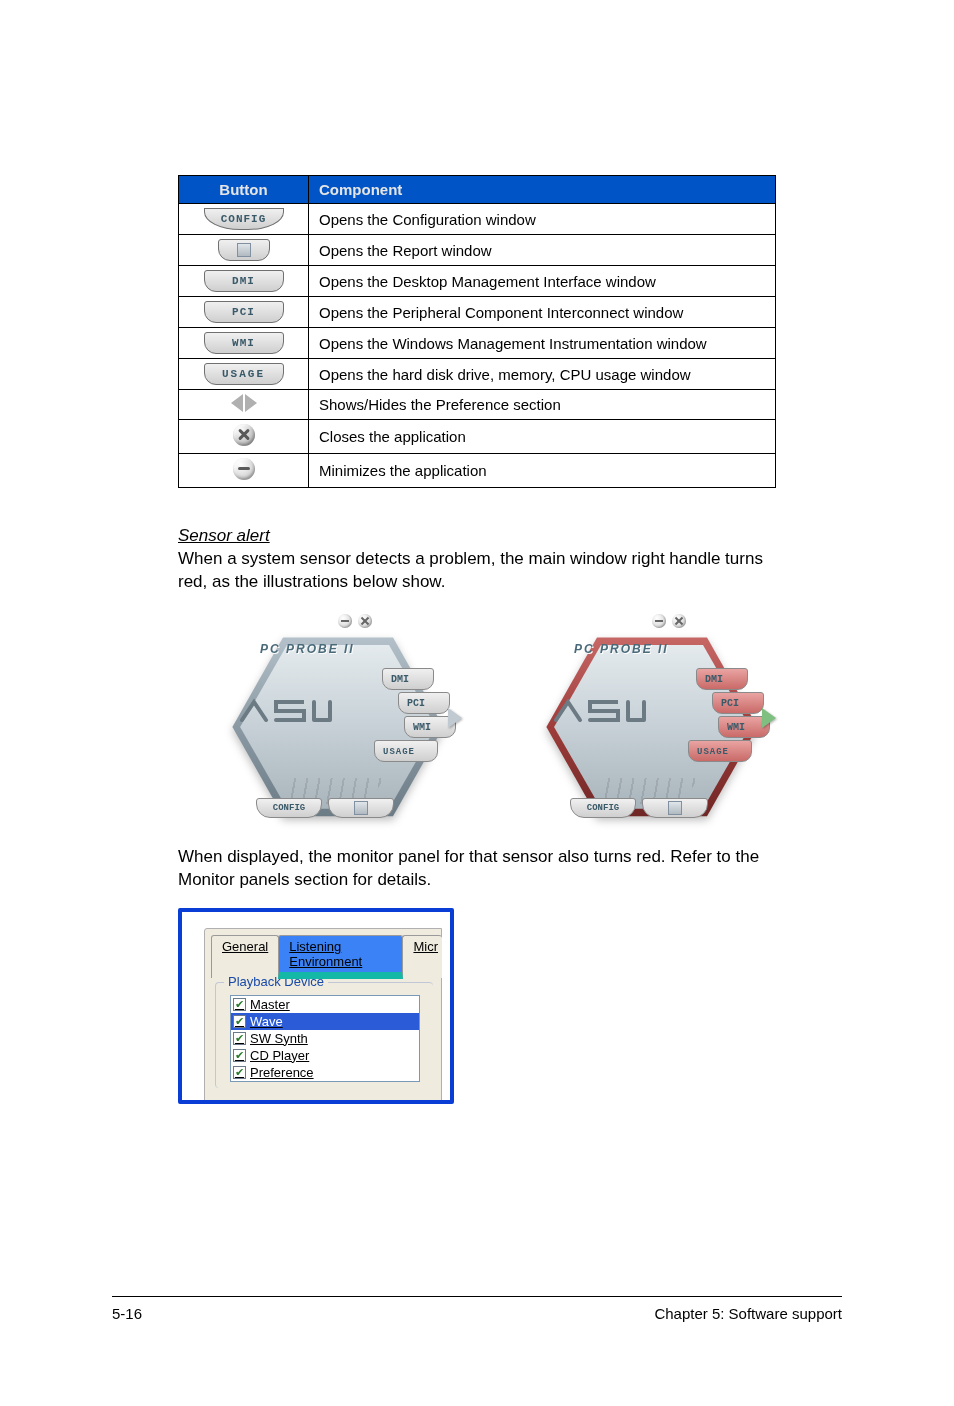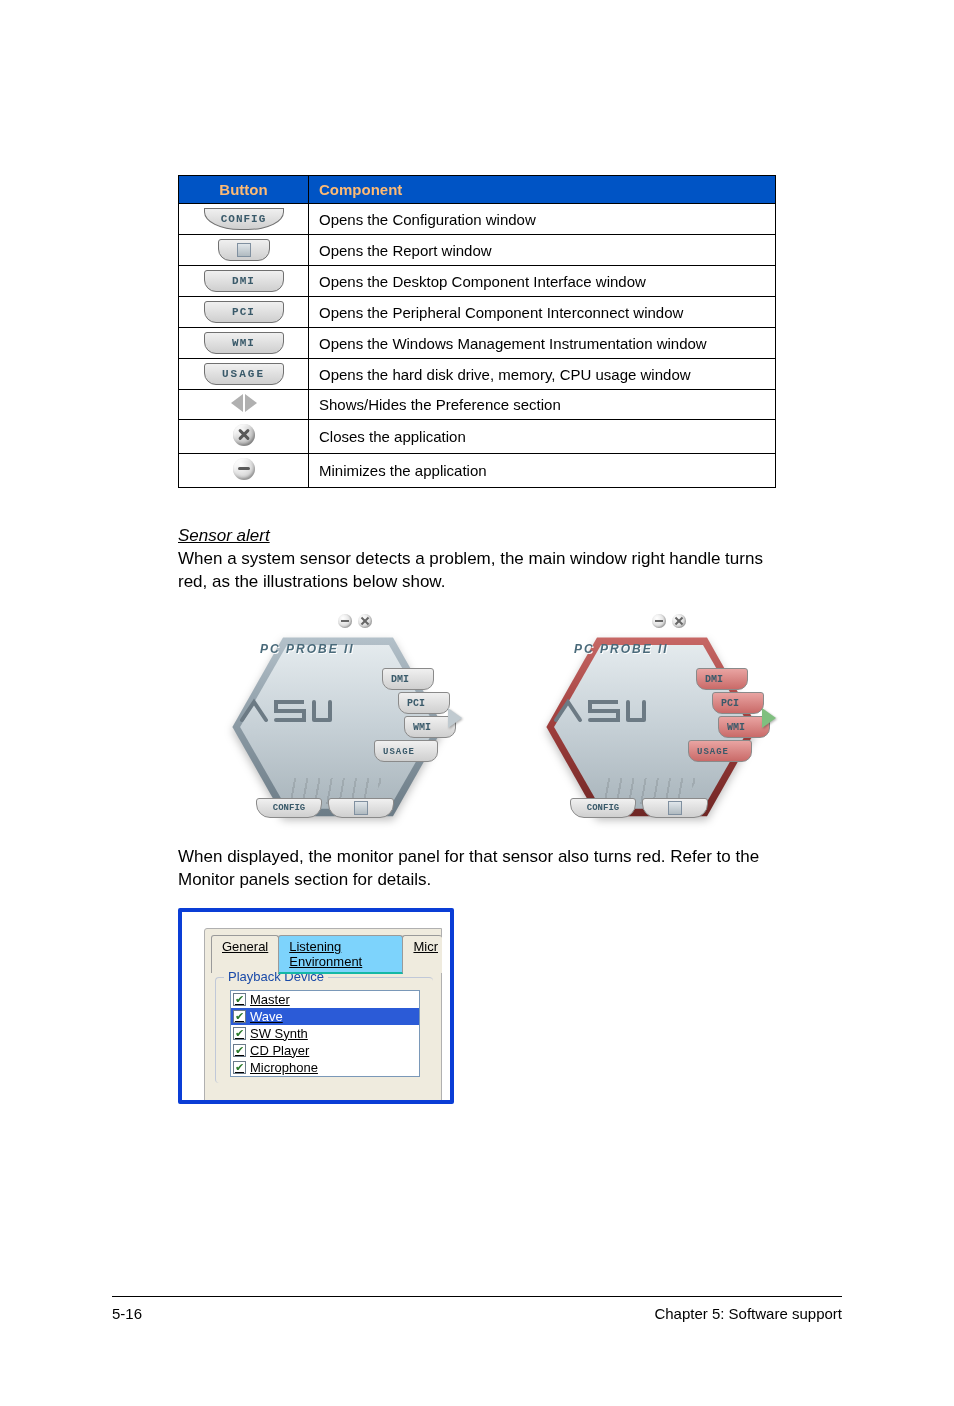--- a/index.html
+++ b/index.html
@@ -16,21 +16,21 @@
     padding: 175px 178px 0 178px;
   }
   
   table.fn-table {
     border-collapse: collapse;
     width: 100%;
     font-size: 15px;
   }
   table.fn-table th {
     background: #0054c5;
-    color: #fdba74;
+    color: #e5e5e5;
     font-weight: bold;
     text-align: left;
     padding: 5px 10px;
     border: 1px solid #000;
   }
   table.fn-table th:first-child {
     text-align: center;
     width: 130px;
   }
   table.fn-table td {
@@ -301,22 +301,22 @@
     background: #efebde;
     border-radius: 3px 3px 0 0;
     margin-right: -1px;
     position: relative;
   }
   .tabs .tab.active {
     background: #efebde;
     z-index: 0;
   }
   .tabs .tab.front {
-    background: #7dd3fc;
-    border-bottom: 2px solid #14b8a6;
+    background: #3b82f6;
+    border-bottom: 7px solid #14b8a6;
     margin-bottom: -1px;
     z-index: 2;
   }
   .tabs .tab.cut {
     border-right: none;
     padding-right: 4px;
   }
   .fieldset {
     margin: 4px 8px 0 10px;
     border: 1px solid #c0c8d8;
@@ -398,21 +398,21 @@
     <tr>
       <td class="btn-cell">
         <span class="tabbtn" style="width:52px">
           <span style="display:inline-block;width:14px;height:14px;background:linear-gradient(#e0e6ea,#b0bac0);border:1px solid #8090a0;vertical-align:middle"></span>
         </span>
       </td>
       <td>Opens the Report window</td>
     </tr>
     <tr>
       <td class="btn-cell"><span class="tabbtn">DMI</span></td>
-      <td>Opens the Desktop Component Interface window</td>
+      <td>Opens the Desktop Management Interface window</td>
     </tr>
     <tr>
       <td class="btn-cell"><span class="tabbtn">PCI</span></td>
       <td>Opens the Peripheral Component Interconnect window</td>
     </tr>
     <tr>
       <td class="btn-cell"><span class="tabbtn">WMI</span></td>
       <td>Opens the Windows Management Instrumentation window</td>
     </tr>
     <tr>
@@ -532,21 +532,21 @@
             <div class="row">
               <span class="chk">✔</span>
               <span>SW Synth</span>
             </div>
             <div class="row">
               <span class="chk">✔</span>
               <span>CD Player</span>
             </div>
             <div class="row">
               <span class="chk">✔</span>
-              <span>Microphone</span>
+              <span>Preference</span>
             </div>
           </div>
         </div>
       </div>
     </div>
   </div>
 
 </div>
 
 <div class="footer">

